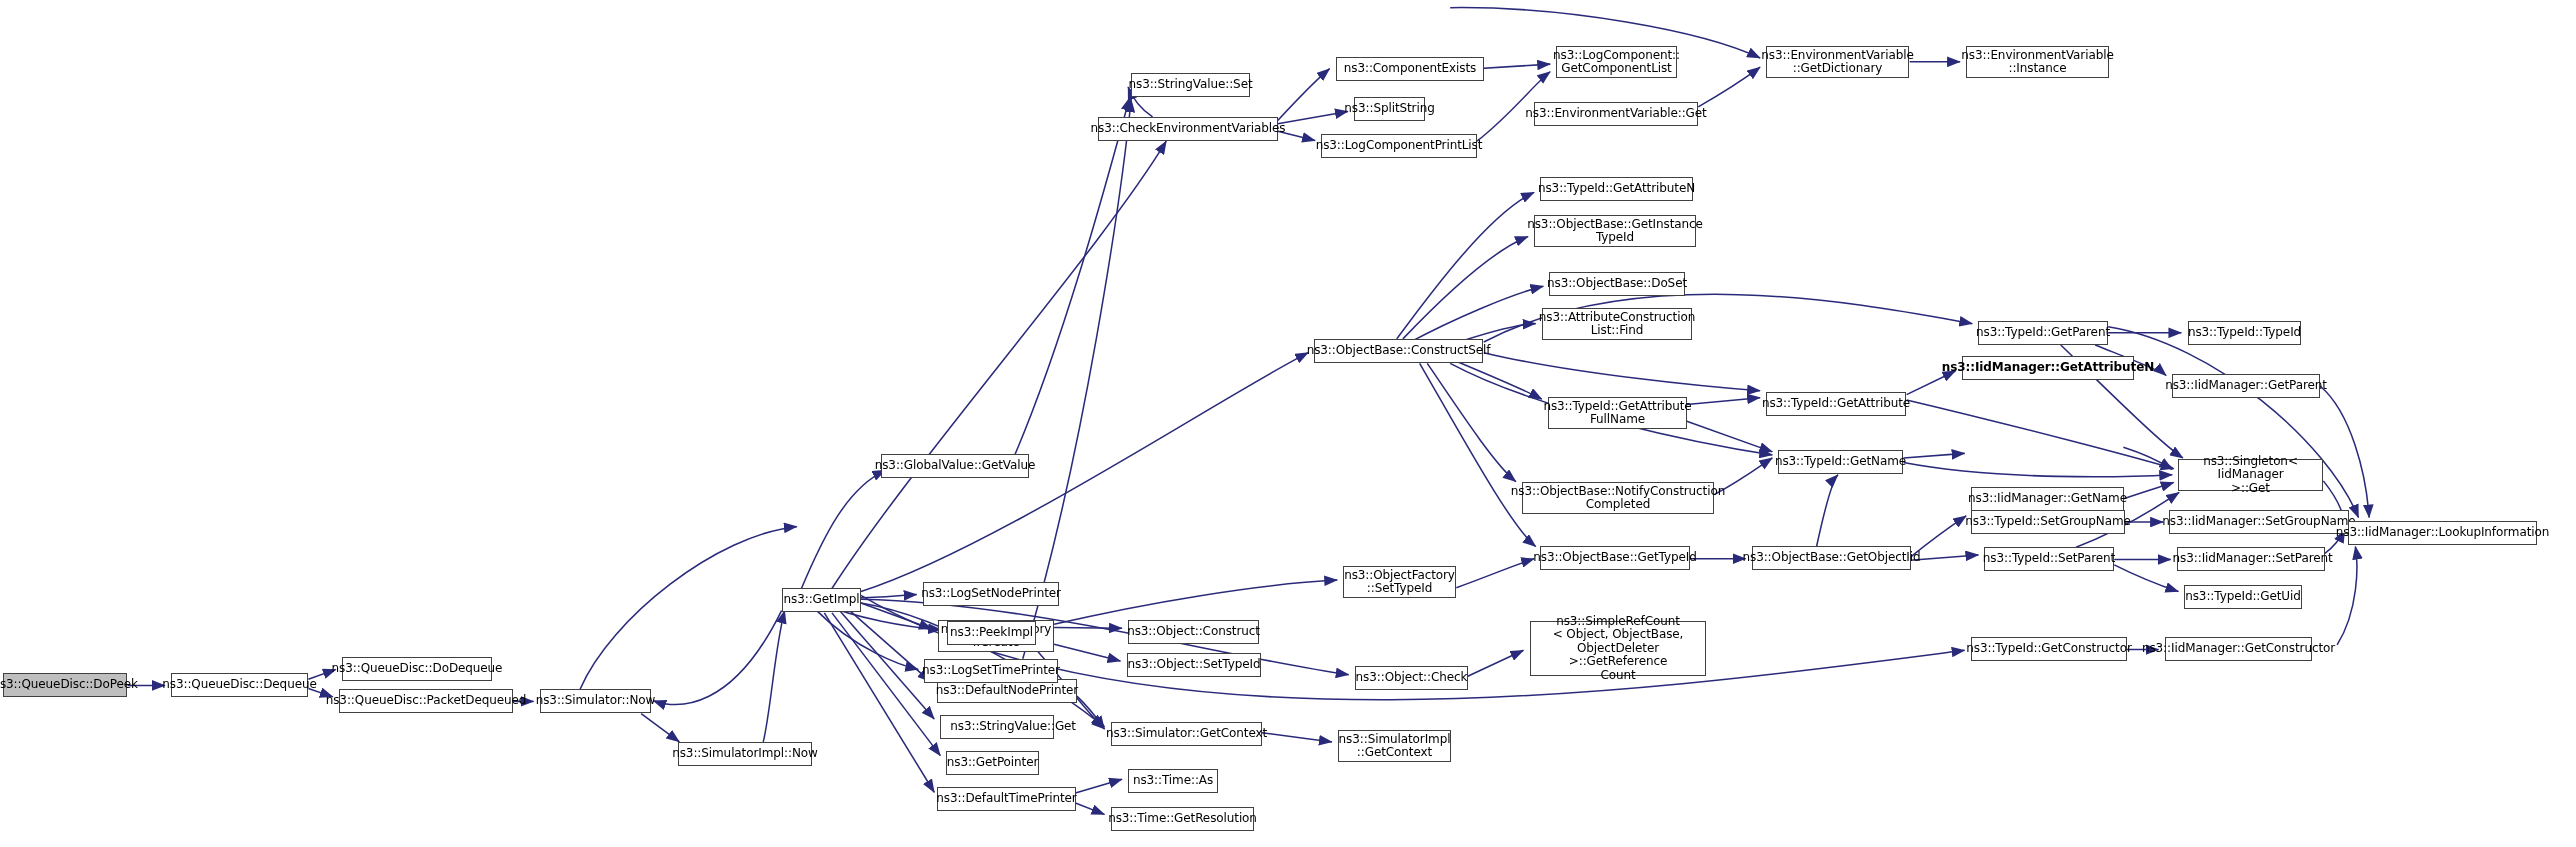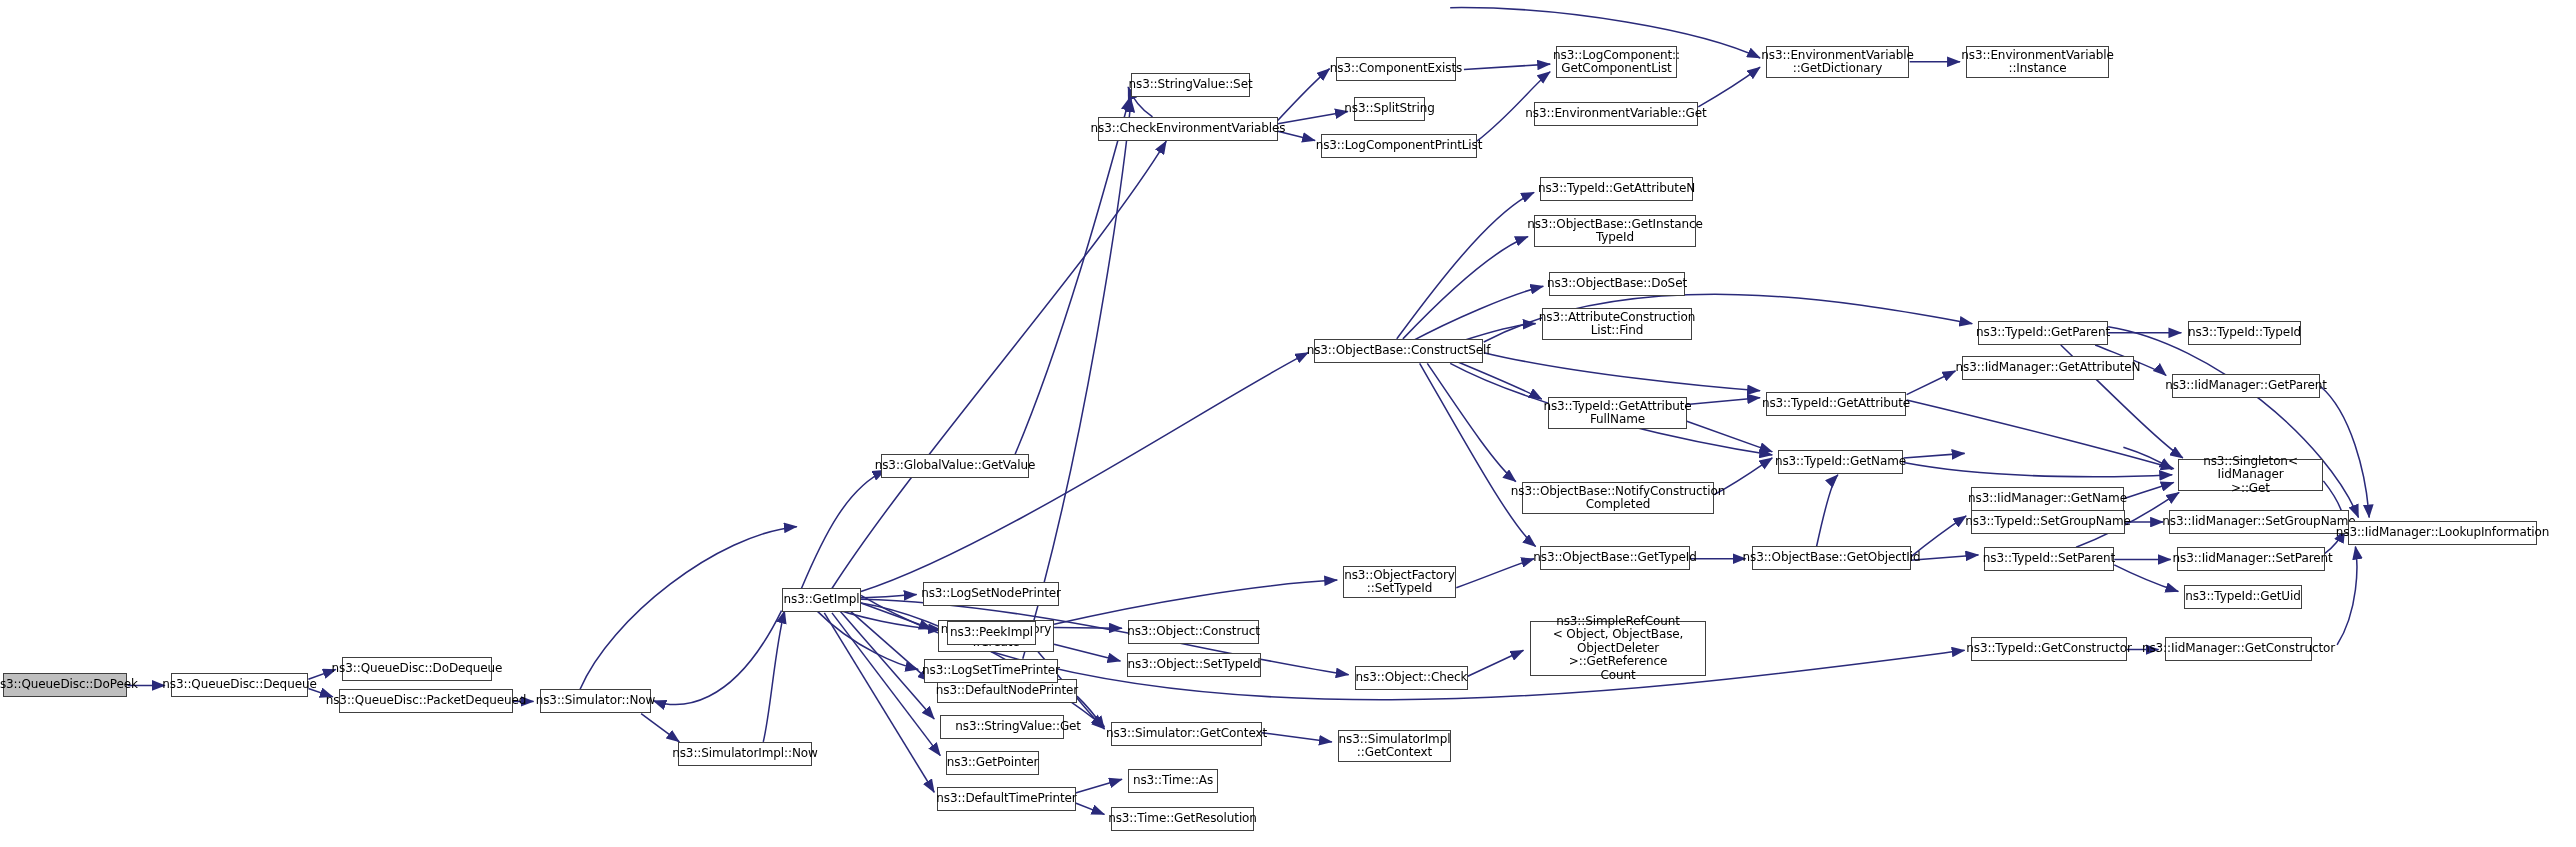--- a/index.html
+++ b/index.html
@@ -143,21 +143,21 @@
       <div class="node" style="left: 342px; top: 657px; width: 150px; height: 24.4px;">ns3::QueueDisc::DoDequeue</div>
       <div class="node" style="left: 339px; top: 689px; width: 174px; height: 24.4px;">ns3::QueueDisc::PacketDequeued</div>
       <div class="node" style="left: 540px; top: 689px; width: 111px; height: 24.4px;">ns3::Simulator::Now</div>
       <div class="node" style="left: 678px; top: 742px; width: 134px; height: 24.4px;">ns3::SimulatorImpl::Now</div>
       <div class="node" style="left: 782px; top: 588px; width: 79px; height: 24.4px;">ns3::GetImpl</div>
       <div class="node" style="left: 938px; top: 620px; width: 116px; height: 32px;">ns3::ObjectFactory
 ::Create</div>
       <div class="node" style="left: 1128px; top: 620px; width: 131px; height: 24.4px;">ns3::Object::Construct</div>
       <div class="node" style="left: 1127px; top: 653px; width: 134px; height: 24.4px;">ns3::Object::SetTypeId</div>
       <div class="node" style="left: 937px; top: 679px; width: 140px; height: 24.4px;">ns3::DefaultNodePrinter</div>
-      <div class="node" style="left: 940px; top: 715px; width: 124px; height: 24.4px; padding-left: 36px;">ns3::StringValue::Get</div>
+      <div class="node" style="left: 940px; top: 715px; width: 114px; height: 24.4px; padding-left: 36px;">ns3::StringValue::Get</div>
       <div class="node" style="left: 946px; top: 751px; width: 93px; height: 24.4px;">ns3::GetPointer</div>
       <div class="node" style="left: 937px; top: 787px; width: 139px; height: 24.4px;">ns3::DefaultTimePrinter</div>
       <div class="node" style="left: 1128px; top: 769px; width: 90px; height: 24.4px;">ns3::Time::As</div>
       <div class="node" style="left: 1111px; top: 807px; width: 143px; height: 24.4px;">ns3::Time::GetResolution</div>
       <div class="node" style="left: 1111px; top: 722px; width: 151px; height: 24.4px;">ns3::Simulator::GetContext</div>
       <div class="node" style="left: 1338px; top: 730px; width: 113px; height: 32px;">ns3::SimulatorImpl
 ::GetContext</div>
       <div class="node" style="left: 1343px; top: 566px; width: 113px; height: 32px;">ns3::ObjectFactory
 ::SetTypeId</div>
       <div class="node" style="left: 1355px; top: 666px; width: 113px; height: 24.4px;">ns3::Object::Check</div>
@@ -166,21 +166,21 @@
  ObjectDeleter &gt;::GetReference
 Count</div>
       <div class="node" style="left: 1540px; top: 546px; width: 150px; height: 24.4px;">ns3::ObjectBase::GetTypeId</div>
       <div class="node" style="left: 1752px; top: 546px; width: 159px; height: 24.4px;">ns3::ObjectBase::GetObjectIid</div>
       <div class="node" style="left: 881px; top: 454px; width: 148px; height: 24.4px;">ns3::GlobalValue::GetValue</div>
       <div class="node" style="left: 923px; top: 582px; width: 136px; height: 24.4px;">ns3::LogSetNodePrinter</div>
       <div class="node" style="left: 947px; top: 621px; width: 89px; height: 24.4px;">ns3::PeekImpl</div>
       <div class="node" style="left: 924px; top: 659px; width: 134px; height: 24.4px;">ns3::LogSetTimePrinter</div>
       <div class="node" style="left: 1131px; top: 73px; width: 119px; height: 24.4px;">ns3::StringValue::Set</div>
       <div class="node" style="left: 1098px; top: 117px; width: 180px; height: 24.4px;">ns3::CheckEnvironmentVariables</div>
-      <div class="node" style="left: 1336px; top: 57px; width: 120px; height: 24.4px;">ns3::ComponentExists</div>
+      <div class="node" style="left: 1336px; top: 57px; width: 148px; height: 24.4px;">ns3::ComponentExists</div>
       <div class="node" style="left: 1354px; top: 97px; width: 71px; height: 24.4px;">ns3::SplitString</div>
       <div class="node" style="left: 1321px; top: 134px; width: 156px; height: 24.4px;">ns3::LogComponentPrintList</div>
       <div class="node" style="left: 1556px; top: 46px; width: 121px; height: 32px;">ns3::LogComponent::
 GetComponentList</div>
       <div class="node" style="left: 1534px; top: 102px; width: 164px; height: 24.4px;">ns3::EnvironmentVariable::Get</div>
       <div class="node" style="left: 1766px; top: 46px; width: 143px; height: 32px;">ns3::EnvironmentVariable
 ::GetDictionary</div>
       <div class="node" style="left: 1966px; top: 46px; width: 143px; height: 32px;">ns3::EnvironmentVariable
 ::Instance</div>
       <div class="node" style="left: 1540px; top: 177px; width: 153px; height: 24.4px;">ns3::TypeId::GetAttributeN</div>
@@ -189,21 +189,21 @@
       <div class="node" style="left: 1549px; top: 272px; width: 136px; height: 24.4px;">ns3::ObjectBase::DoSet</div>
       <div class="node" style="left: 1542px; top: 308px; width: 150px; height: 32px;">ns3::AttributeConstruction
 List::Find</div>
       <div class="node" style="left: 1314px; top: 339px; width: 169px; height: 24.4px;">ns3::ObjectBase::ConstructSelf</div>
       <div class="node" style="left: 1548px; top: 397px; width: 139px; height: 32px;">ns3::TypeId::GetAttribute
 FullName</div>
       <div class="node" style="left: 1522px; top: 482px; width: 192px; height: 32px;">ns3::ObjectBase::NotifyConstruction
 Completed</div>
       <div class="node" style="left: 1766px; top: 392px; width: 140px; height: 24.4px;">ns3::TypeId::GetAttribute</div>
       <div class="node" style="left: 1778px; top: 450px; width: 125px; height: 24.4px;">ns3::TypeId::GetName</div>
-      <div class="node" style="left: 1962px; top: 356px; width: 172px; height: 24.4px;">ns3::IidManager::GetAttributeN</div>
+      <div class="node" style="left: 1962px; top: 356px; width: 172px; height: 24.4px; font-weight: bold;">ns3::IidManager::GetAttributeN</div>
       <div class="node" style="left: 1971px; top: 439px; width: 153px; height: 24.4px; margin-top: 48px;">ns3::IidManager::GetName</div>
       <div class="node" style="left: 1978px; top: 321px; width: 130px; height: 24.4px;">ns3::TypeId::GetParent</div>
       <div class="node" style="left: 2188px; top: 321px; width: 113px; height: 24.4px;">ns3::TypeId::TypeId</div>
       <div class="node" style="left: 2172px; top: 374px; width: 148px; height: 24.4px;">ns3::IidManager::GetParent</div>
       <div class="node" style="left: 2178px; top: 459px; width: 145px; height: 32px;">ns3::Singleton&lt; IidManager
 &gt;::Get</div>
       <div class="node" style="left: 1971px; top: 510px; width: 154px; height: 24.4px;">ns3::TypeId::SetGroupName</div>
       <div class="node" style="left: 2169px; top: 510px; width: 180px; height: 24.4px;">ns3::IidManager::SetGroupName</div>
       <div class="node" style="left: 1984px; top: 547px; width: 130px; height: 24.4px;">ns3::TypeId::SetParent</div>
       <div class="node" style="left: 2177px; top: 547px; width: 148px; height: 24.4px; padding-left: 7px;">ns3::IidManager::SetParent</div>

